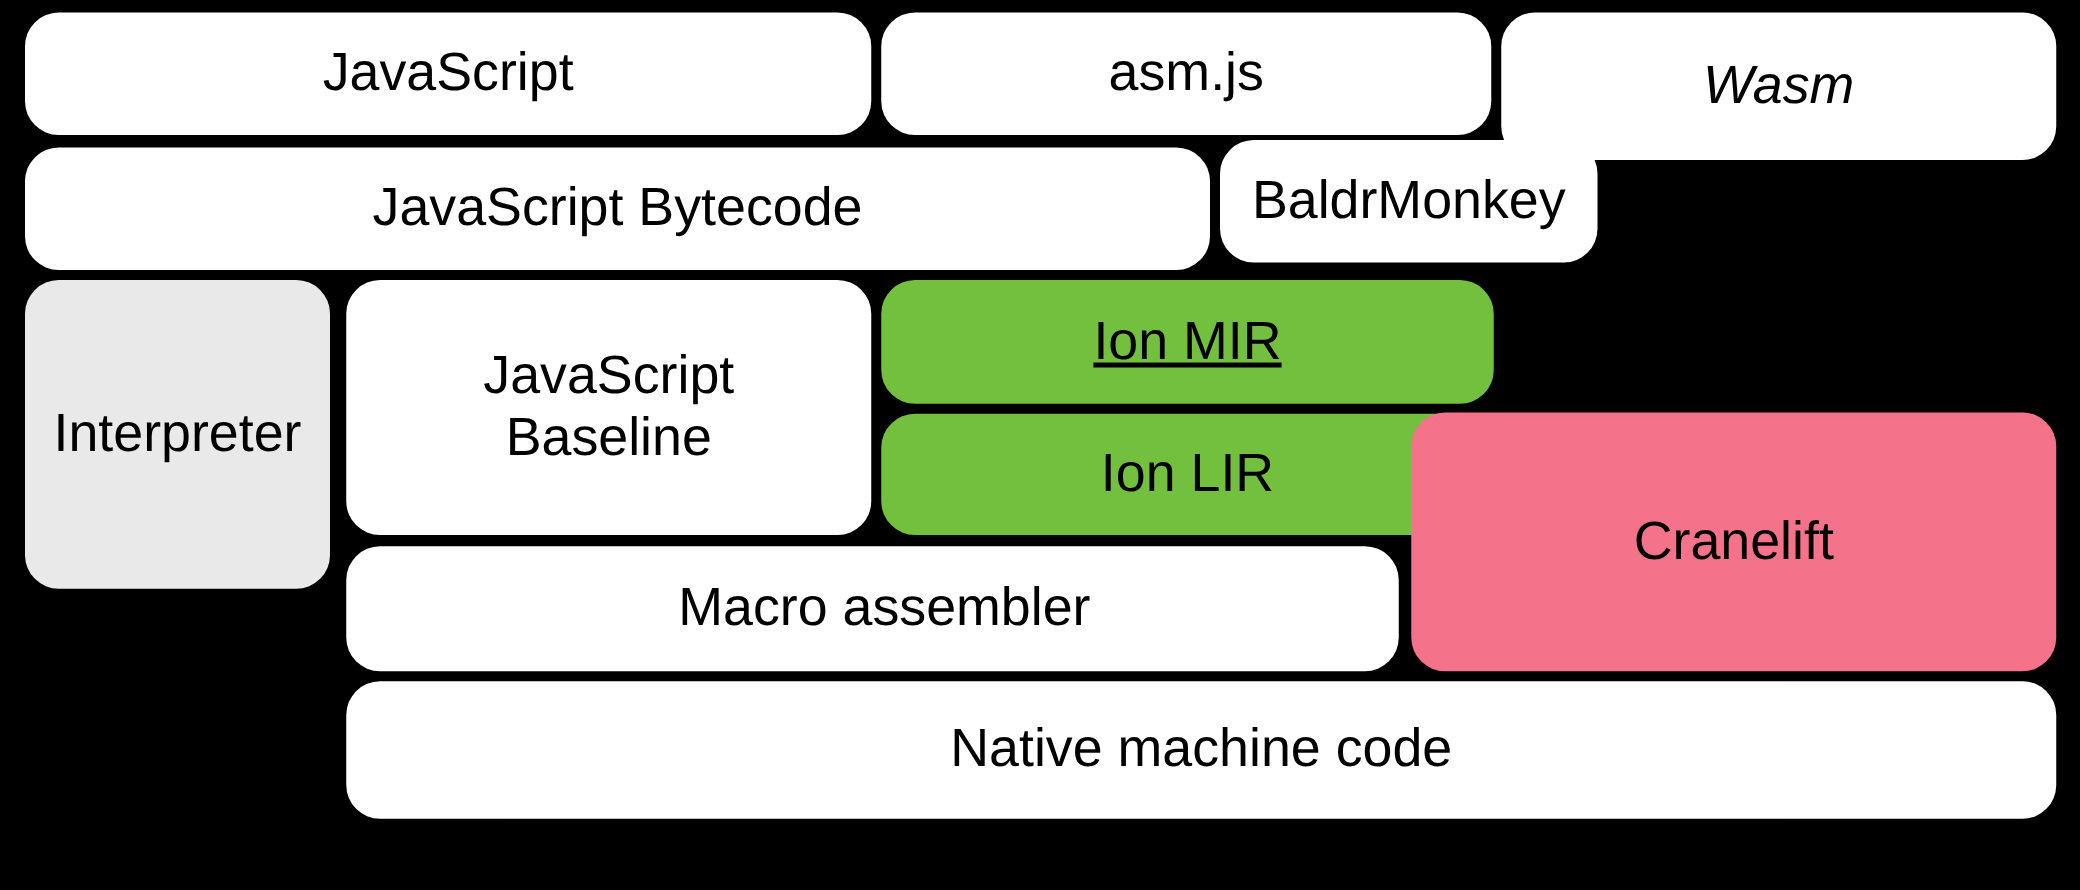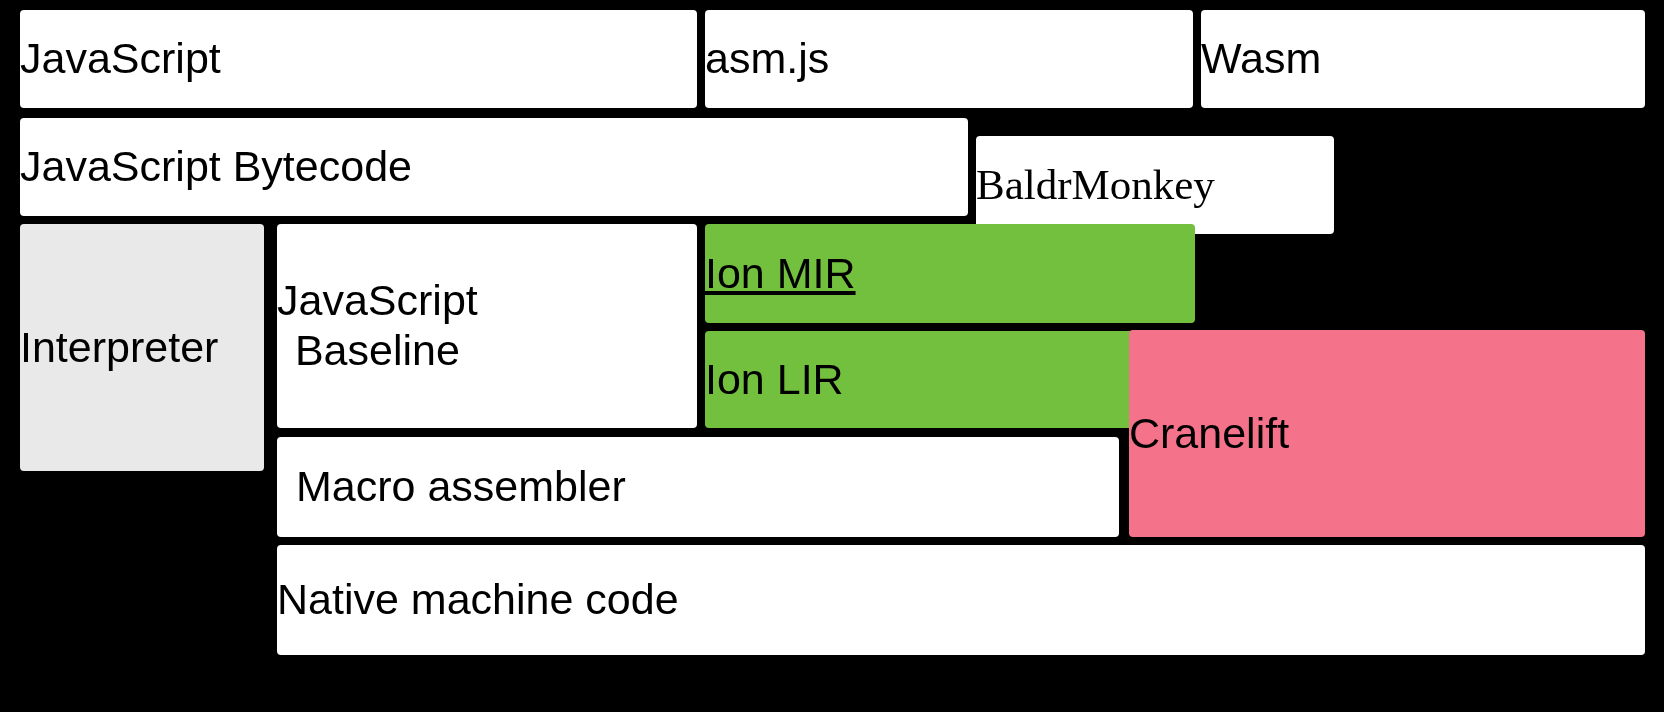--- a/index.html
+++ b/index.html
@@ -19,23 +19,24 @@
     left: 0;
     top: 0;
     width: 1664px;
     height: 712px;
     background: #000000;
   }
   .node {
     position: absolute;
     box-sizing: border-box;
     background: #ffffff;
-    border-radius: 4px;
+    border-radius: 27px;
     display: flex;
     align-items: center;
+    justify-content: center;
     text-align: center;
     color: #000000;
     font-size: 43px;
     line-height: 1.16;
     font-weight: 400;
     letter-spacing: 0px;
     white-space: pre-line;
     font-family: "Liberation Sans", sans-serif;
   }
   .node.gray   { background: #e9e9e9; }
@@ -49,29 +50,29 @@
 <div id="stage">
 
   <div class="node" style="left:20px; top:10px; width:677px; height:98px;">
     <span class="label">JavaScript</span>
   </div>
 
   <div class="node" style="left:705px; top:10px; width:488px; height:98px;">
     <span class="label">asm.js</span>
   </div>
 
-  <div class="node" style="left:1201px; top:10px; width:444px; height:98px;">
+  <div class="node" style="left:1201px; top:10px; width:444px; height:118px;font-style:italic;">
     <span class="label">Wasm</span>
   </div>
 
   <div class="node" style="left:20px; top:118px; width:948px; height:98px;">
     <span class="label">JavaScript Bytecode</span>
   </div>
 
-  <div class="node" style="left:976px; top:136px; width:358px; height:98px;font-family:Liberation Serif, serif;">
+  <div class="node" style="left:976px; top:112px; width:302px; height:98px;">
     <span class="label">BaldrMonkey</span>
   </div>
 
   <div class="node gray" style="left:20px; top:224px; width:244px; height:247px;">
     <span class="label">Interpreter</span>
   </div>
 
   <div class="node" style="left:277px; top:224px; width:420px; height:204px;">
     <span class="label">JavaScript
 Baseline</span>

